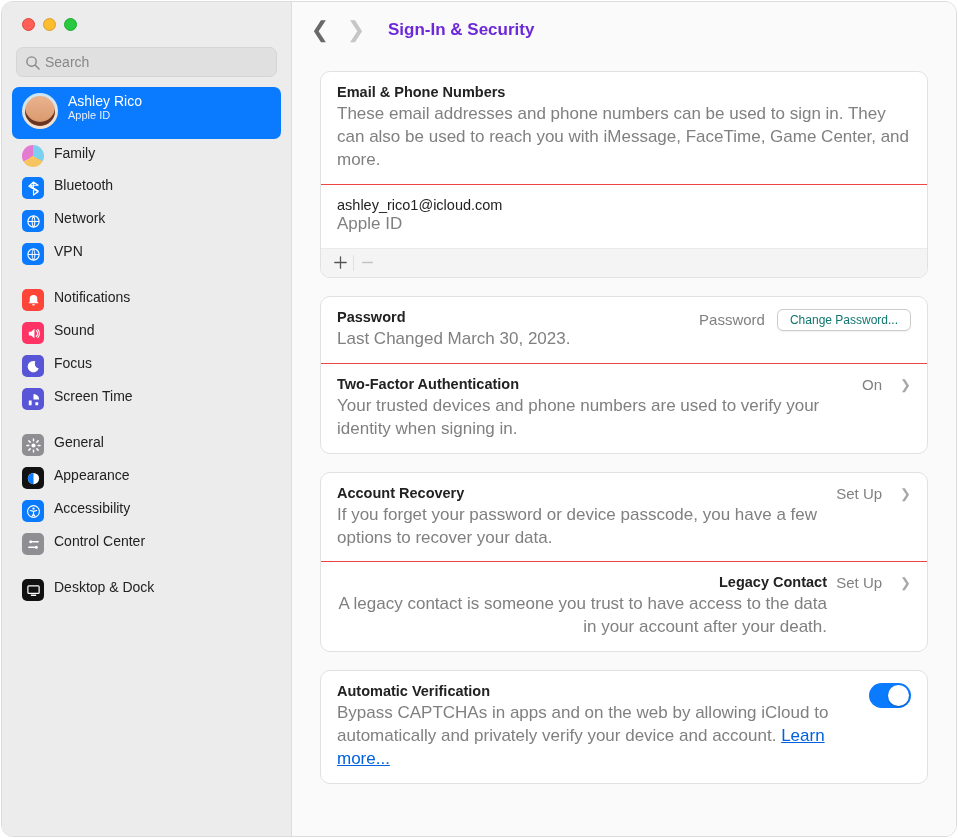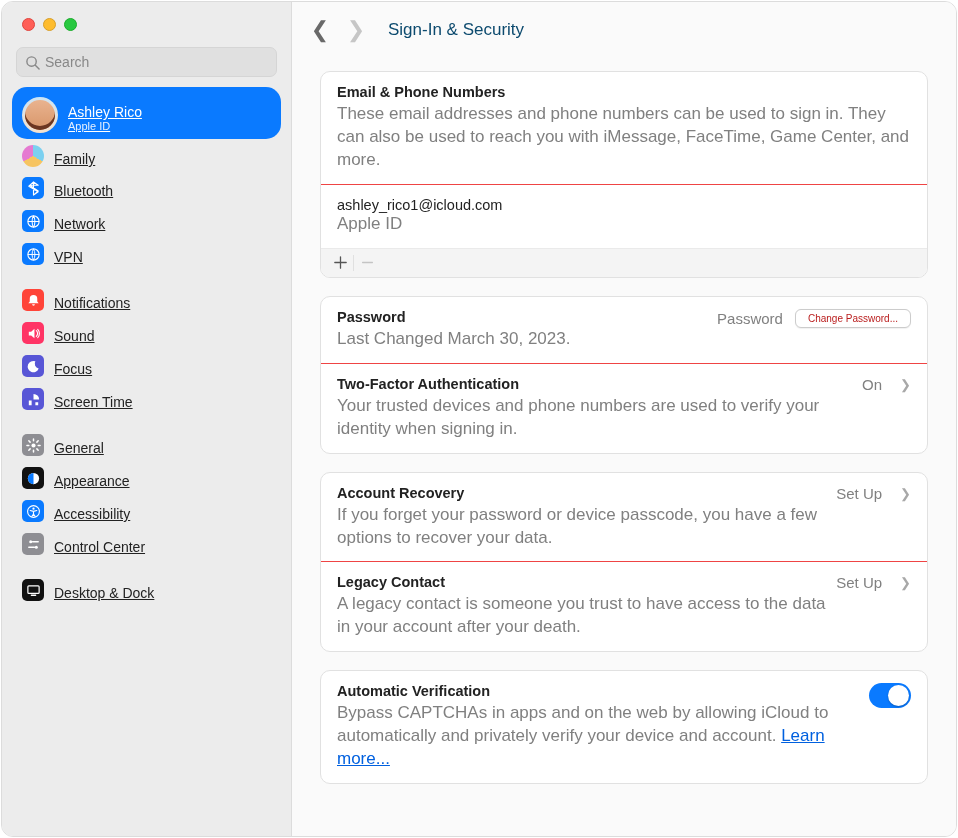--- a/index.html
+++ b/index.html
@@ -33,25 +33,24 @@
 .search {
   margin:16px 14px 10px 14px;
   background:#e0e0e0; border:1px solid #d5d5d5;
   border-radius:7px; height:30px;
   display:flex; align-items:center;
   padding:0 8px; color:#888; font-size:14px;
 }
 .search svg { margin-right:5px; }
 .nav-scroll { flex:1; overflow-y:auto; }
 .sidebar-item {
-  display:flex; align-items:flex-end;
+  display:flex; align-items:flex-start;
   padding:5px 10px; margin:0 10px;
-  border-radius:15px; font-size:14px;
+  border-radius:7px; font-size:14px;
   color:#222;
-  text-decoration:underline;
 }
 .sidebar-item.selected { background:#0a7aff; color:#fff; }
 .sidebar-item + .sidebar-item { margin-top:1px; }
 .sidebar-icon {
   width:22px; height:22px; border-radius:5px;
   display:flex; align-items:center; justify-content:center;
   margin-right:10px; flex-shrink:0; color:#fff;
 }
 .avatar-circle {
   width:36px; height:36px; border-radius:50%;
@@ -72,21 +71,21 @@
 }
 
 
 .content {
   flex:1; background:#fafafa; position:relative;
   display:flex; flex-direction:column;
 }
 .titlebar { height:55px; display:flex; align-items:center; padding:0 18px; gap:16px; }
 .nav-chevron { color:#696969; width:20px; text-align:center; font-size:22px; }
 .nav-chevron.disabled { color:#c6c6c6; }
-.page-title { font-weight:400; font-size:17px; color:#0c4a6e; margin-left:6px;}
+.page-title { font-weight:700; font-size:17px; color:#6d28d9; margin-left:6px;}
 .body-scroll { flex:1; overflow-y:auto; padding:14px 28px 24px 28px; }
 
 .card {
   background:#fff;
   border:1px solid #e1e1e1;
   border-radius:10px;
   overflow:hidden;
   margin-bottom:18px;
 }
 .card-section { padding:12px 16px; }
@@ -101,21 +100,21 @@
 .addremove {
   background:#f4f4f4;
   border-top:1px solid #eaeaea;
   padding:2px 6px; display:flex; align-items:center;
 }
 .addremove .btn { width:26px; height:24px; display:flex; align-items:center; justify-content:center; color:#555; font-size:18px;}
 .addremove .btn.disabled { color:#c4c4c4; }
 .addremove .vr { width:1px; height:16px; background:#e0e0e0; }
 .mac-button {
   background:#fff; border:1px solid #ccc; border-radius:6px;
-  padding:3px 12px; font-size:10px; color:#b91c1c;
+  padding:3px 12px; font-size:12px; color:#0f766e;
   box-shadow:0 0.5px 1px rgba(0,0,0,.06);
 }
 .toggle {
   width:42px; height:25px; border-radius:25px;
   background:#0a7aff; position:relative; flex-shrink:0;
 }
 .toggle::after {
   content:""; position:absolute; right:2px; top:2px;
   width:21px; height:21px; border-radius:50%; background:#fff;
   box-shadow:0 1px 2px rgba(0,0,0,.25);
@@ -336,21 +335,21 @@
           <div style="max-width:490px;">
             <div class="card-title">Account Recovery</div>
             <div class="card-sub">If you forget your password or device passcode, you have a few options to recover your data.</div>
           </div>
           <div class="right-cluster">
             <span class="value-gray">Set Up</span>
             <span class="chev">❯</span>
           </div>
         </div>
         <div class="card-section card-divider card-row">
-          <div style="max-width:490px;">
+          <div style="max-width:490px;text-align:right;">
             <div class="card-title">Legacy Contact</div>
             <div class="card-sub">A legacy contact is someone you trust to have access to the data in your account after your death.</div>
           </div>
           <div class="right-cluster">
             <span class="value-gray">Set Up</span>
             <span class="chev">❯</span>
           </div>
         </div>
       </div>
 

